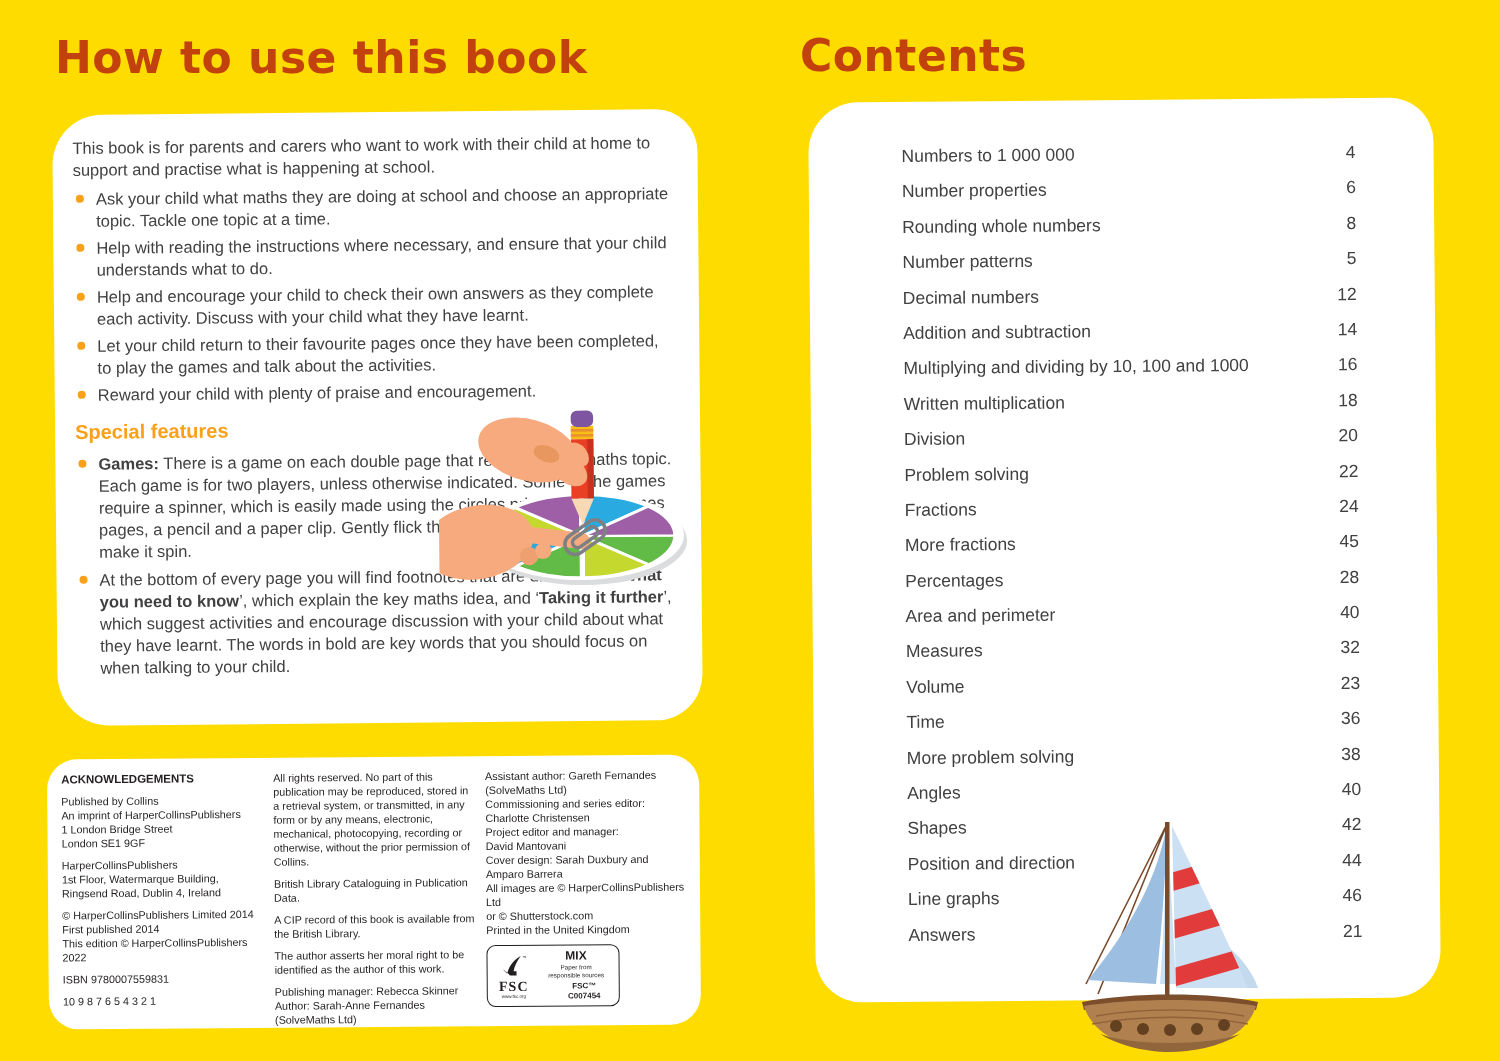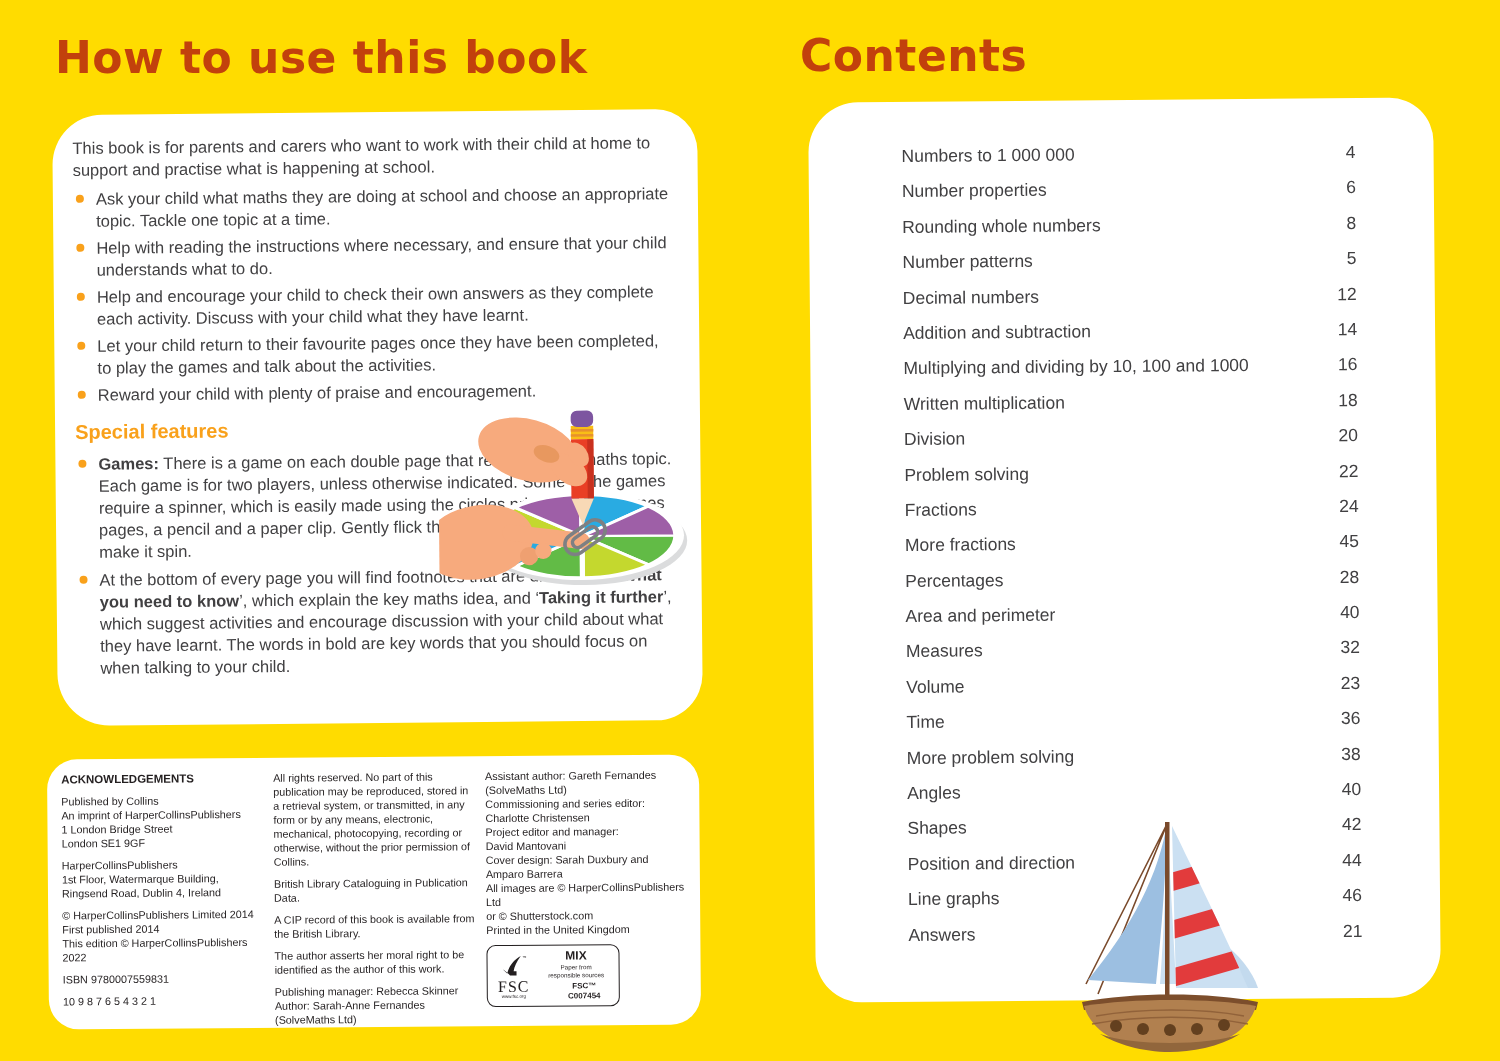--- a/index.html
+++ b/index.html
@@ -50,21 +50,21 @@
   #ack-col2{left:226px;width:203px;}
   #ack-col3{left:438px;width:206px;}
   .ack-col p{margin:0 0 8px 0;white-space:pre-line;}
   .ack-heading{font-weight:bold;font-size:11.5px;margin:0 0 6px 0;}
 
   .fsc-box{
     margin-top:4px;width:118px;border:1.5px solid #231F20;border-radius:9px;
     padding:5px 6px 4px 7px;display:flex;align-items:center;gap:7px;background:#fff;
   }
   .fsc-left{display:flex;flex-direction:column;align-items:center;width:38px;}
-  .fsc-label{font-family:"Liberation Serif","DejaVu Serif",serif;font-weight:normal;font-size:16px;line-height:14px;letter-spacing:1px;}
+  .fsc-label{font-family:"Liberation Serif","DejaVu Serif",serif;font-weight:bold;font-size:14px;line-height:14px;letter-spacing:1px;}
   .fsc-url{font-size:4.5px;line-height:6px;}
   .fsc-right{flex:1;text-align:center;}
   .fsc-mix{font-weight:bold;font-size:12px;line-height:11px;}
   .fsc-desc{font-size:6.3px;line-height:7.5px;margin-top:2px;}
   .fsc-code{font-weight:bold;font-size:8px;line-height:10px;margin-top:3px;margin-left:16px;}
 
   
   #contents-panel{
     left:812px;top:100px;width:625px;height:900px;
     border-radius:50px 44px 48px 46px;

